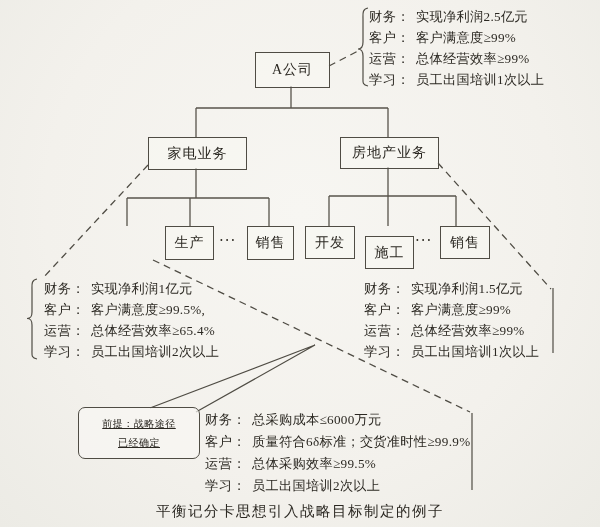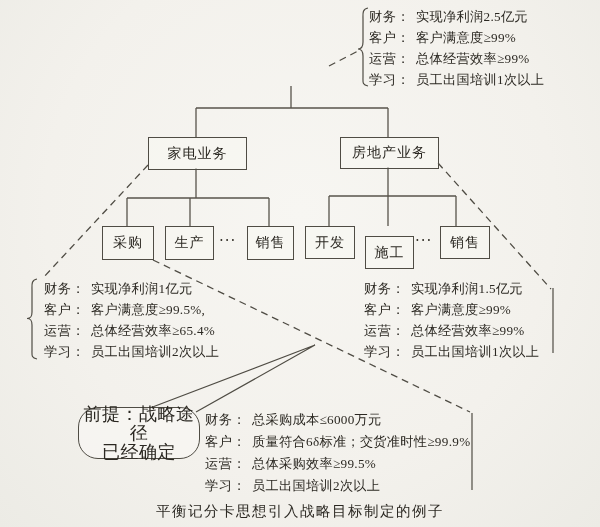--- a/index.html
+++ b/index.html
@@ -21,23 +21,23 @@
   .sc .row{line-height:21px;height:21px;}
   .sc.sc-purchasing .row{line-height:22px;height:22px;}
   .sc .k{letter-spacing:.5px;}
   .sc .v{margin-left:6px;letter-spacing:.3px;}
   .dots{
     position:absolute;font-size:15px;letter-spacing:1px;color:#3a372f;
     font-family:"DejaVu Sans","Liberation Sans",sans-serif;
   }
   .bubble{
     position:absolute;left:78px;top:407px;width:120px;height:50px;
-    border:1.4px solid #4f4c44;border-radius:20px;background:rgba(248,247,243,.7);
+    border:1.4px solid #4f4c44;border-radius:7px;background:rgba(248,247,243,.7);
     display:flex;flex-direction:column;align-items:center;justify-content:center;
-    font-size:18px;line-height:19px;letter-spacing:.5px;text-align:center;
+    font-size:10px;line-height:19px;letter-spacing:.5px;text-align:center;text-decoration:underline;
   }
   .caption{
     position:absolute;left:0;top:502px;width:600px;text-align:center;
     font-size:14.5px;letter-spacing:1.5px;
   }
 </style>
 </head>
 <body>
 
 <div class="canvas">
@@ -75,24 +75,24 @@
 
     <g stroke="#4f4c44" stroke-width="1.2" fill="none">
       <path d="M368 8 C362 9 363 14 363 19 L363 42 C363 47 361.5 49 358 49 C361.5 49 363 51 363 56 L363 77 C363 82 362 85 368 86"></path>
       <path d="M37 279 C31 280 32 285 32 290 L32 312 C32 317 30.5 318.5 27 318.5 C30.5 318.5 32 320 32 325 L32 350 C32 355 31 358 37 359"></path>
       <path d="M553 288 V353"></path>
       <path d="M472 413 V490"></path>
     </g>
   </svg>
 
 
+  <div class="box" style="left:255px;top:52px;width:73px;height:34px;">A公司</div>
   <div class="box" style="left:148px;top:137px;width:97px;height:31px;">家电业务</div>
   <div class="box" style="left:340px;top:137px;width:97px;height:30px;">房地产业务</div>
 
-  <div class="box" style="left:102px;top:226px;width:50px;height:32px;">采购</div>
   <div class="box" style="left:165px;top:226px;width:47px;height:32px;">生产</div>
   <div class="dots" style="left:219px;top:232px;">···</div>
   <div class="box" style="left:247px;top:226px;width:45px;height:32px;">销售</div>
 
   <div class="box" style="left:305px;top:226px;width:48px;height:31px;">开发</div>
   <div class="box" style="left:365px;top:226px;width:47px;height:31px;margin-top:10px;">施工</div>
   <div class="dots" style="left:415px;top:232px;">···</div>
   <div class="box" style="left:440px;top:226px;width:48px;height:31px;">销售</div>
 
   <div class="sc" style="left:369px;top:6px;">

